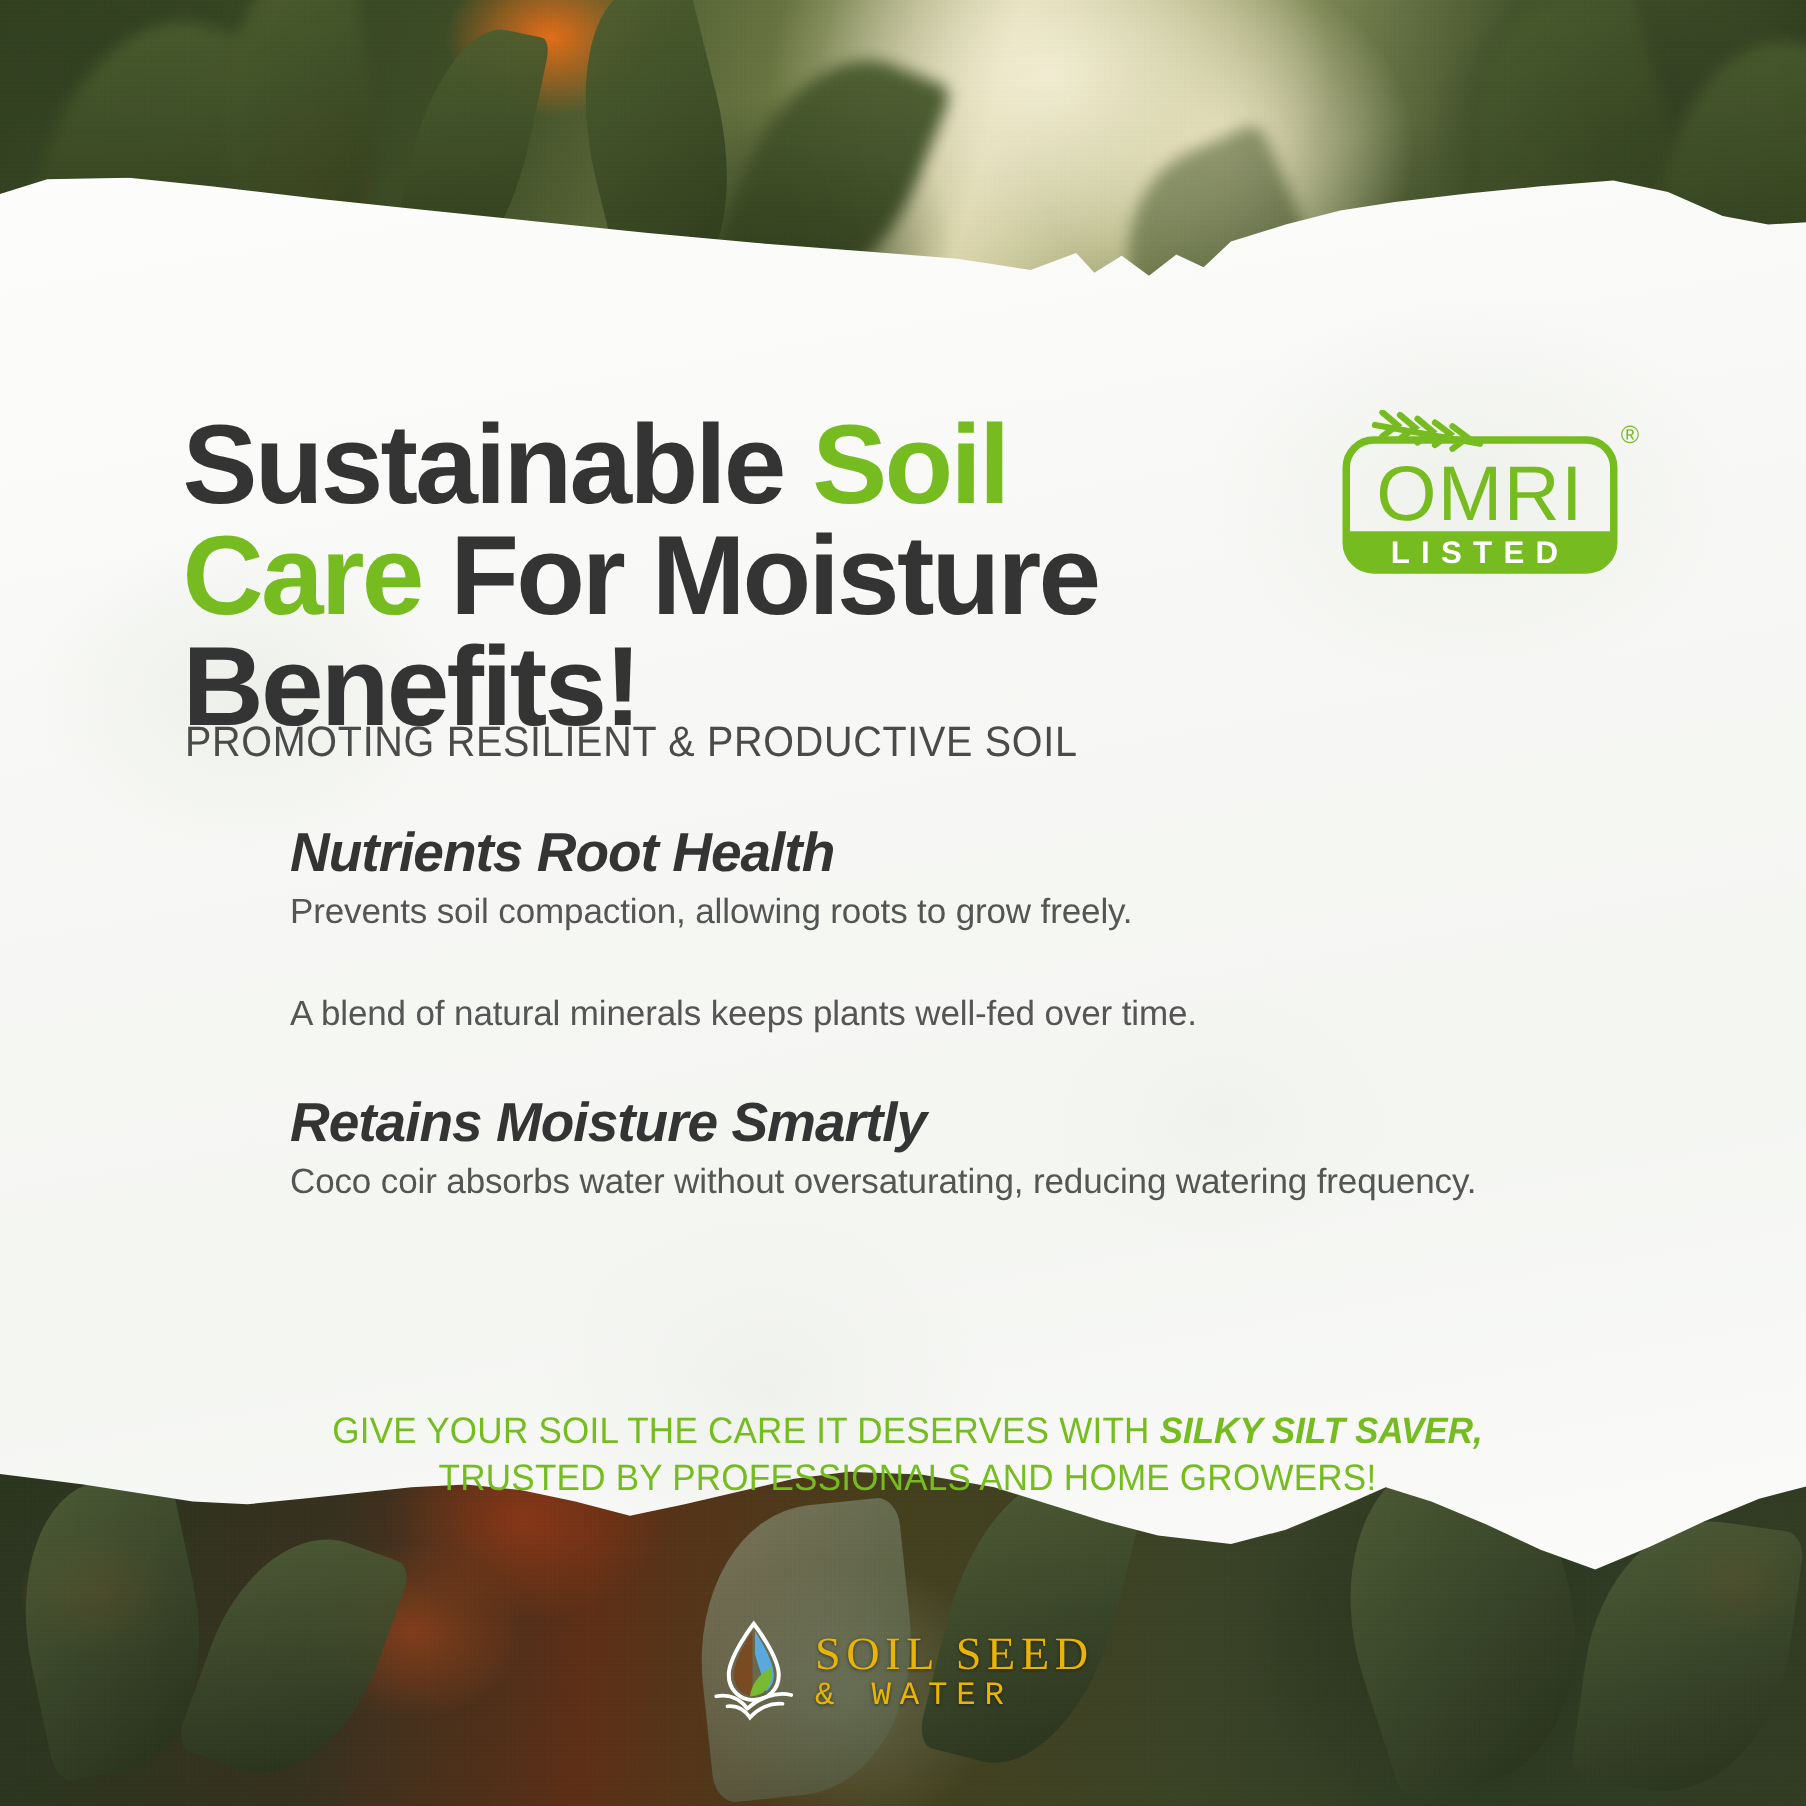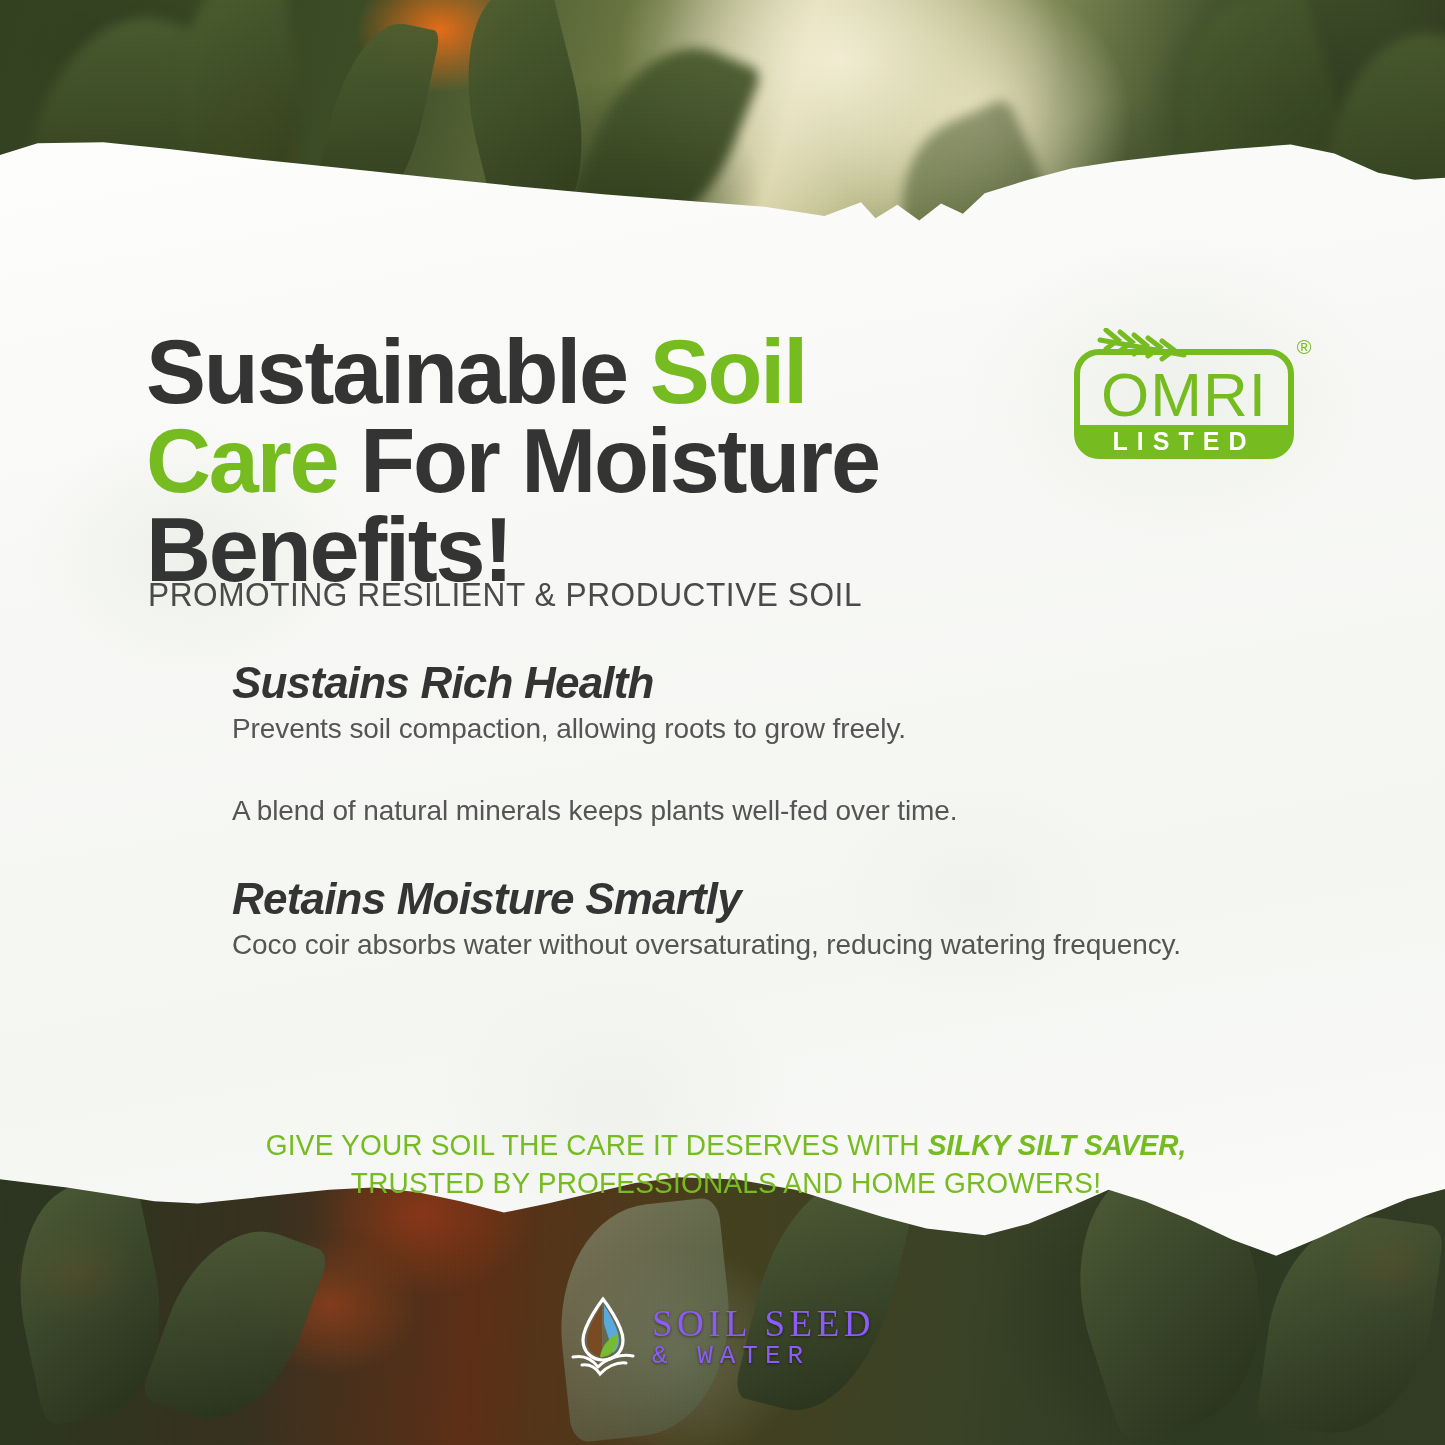--- a/index.html
+++ b/index.html
@@ -121,21 +121,21 @@
   }
   .cta b{font-weight:700;font-style:italic;letter-spacing:0;}
 
   
   .footer-logo{
     position:absolute;left:0;bottom:62px;width:1445px;height:92px;
     display:flex;align-items:center;justify-content:center;gap:16px;
   }
   .fl-mark{width:66px;height:84px;flex:0 0 auto;}
   .fl-text{
-    font-family:"Liberation Serif", serif;color:#8b5cf6;line-height:1.06;
+    font-family:"Liberation Serif", serif;color:#eab308;line-height:1.06;
     text-shadow:0 1px 3px rgba(0,0,0,.5);
   }
   .fl-l1{font-size:37px;letter-spacing:4.5px;font-weight:400;}
   .fl-l2{font-size:26px;letter-spacing:7px;font-weight:400;font-family:Liberation Mono, monospace;}
 </style>
 </head>
 <body>
 
 <div class="poster">
 
@@ -187,21 +187,21 @@
           <path d="M96 13 L108 22 L96 31"></path>
         </g>
         <text x="118" y="88" text-anchor="middle" font-family="'Liberation Sans', sans-serif" font-size="62" font-weight="400" letter-spacing="1" fill="#76bc21">OMRI</text>
         <text x="118" y="122" text-anchor="middle" font-family="'Liberation Sans', sans-serif" font-size="25" font-weight="700" letter-spacing="9" fill="#ffffff">LISTED</text>
         <text x="238" y="26" text-anchor="middle" font-family="'Liberation Sans', sans-serif" font-size="20" fill="#76bc21">®</text>
       </svg>
     </div>
 
     <div class="benefits">
       <div class="benefit">
-        <div class="b-title">Sustains Rich Health</div>
+        <div class="b-title">Nutrients Root Health</div>
         <div class="b-desc">Prevents soil compaction, allowing roots to grow freely.</div>
       </div>
       <div class="benefit">
         <div class="b-desc">A blend of natural minerals keeps plants well-fed over time.</div>
       </div>
       <div class="benefit">
         <div class="b-title">Retains Moisture Smartly</div>
         <div class="b-desc">Coco coir absorbs water without oversaturating, reducing watering frequency.</div>
       </div>
     </div>

